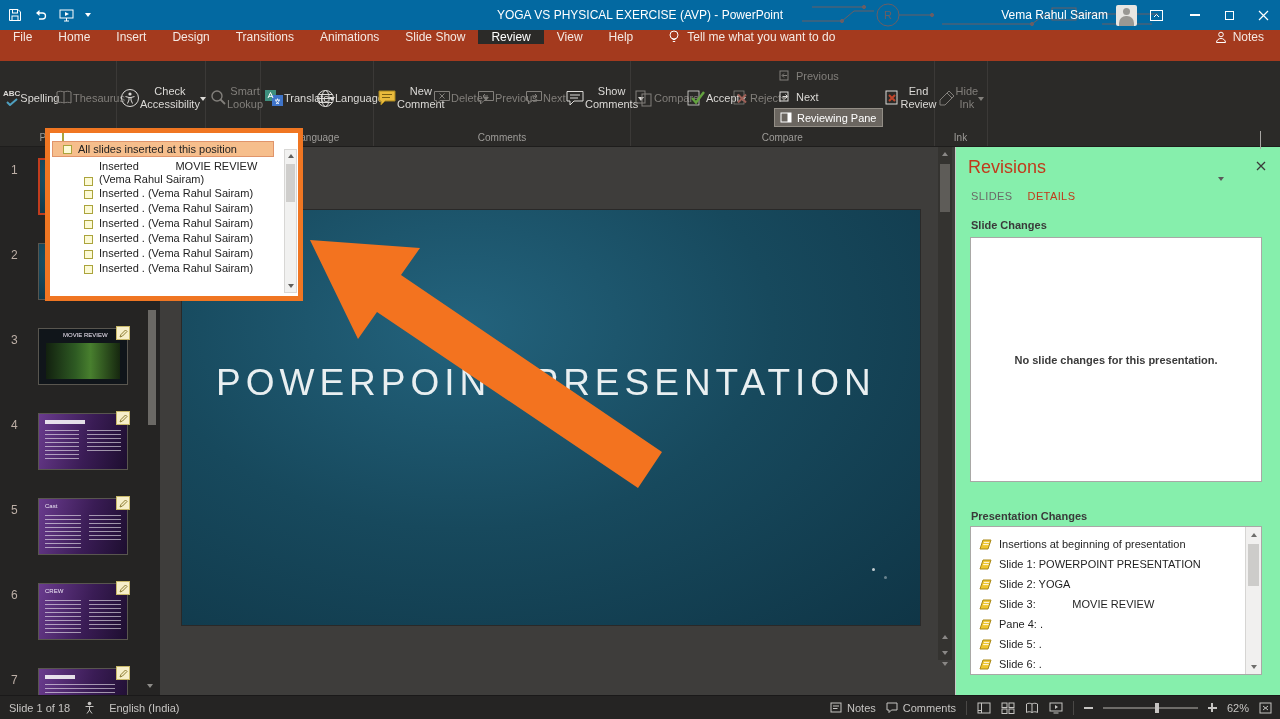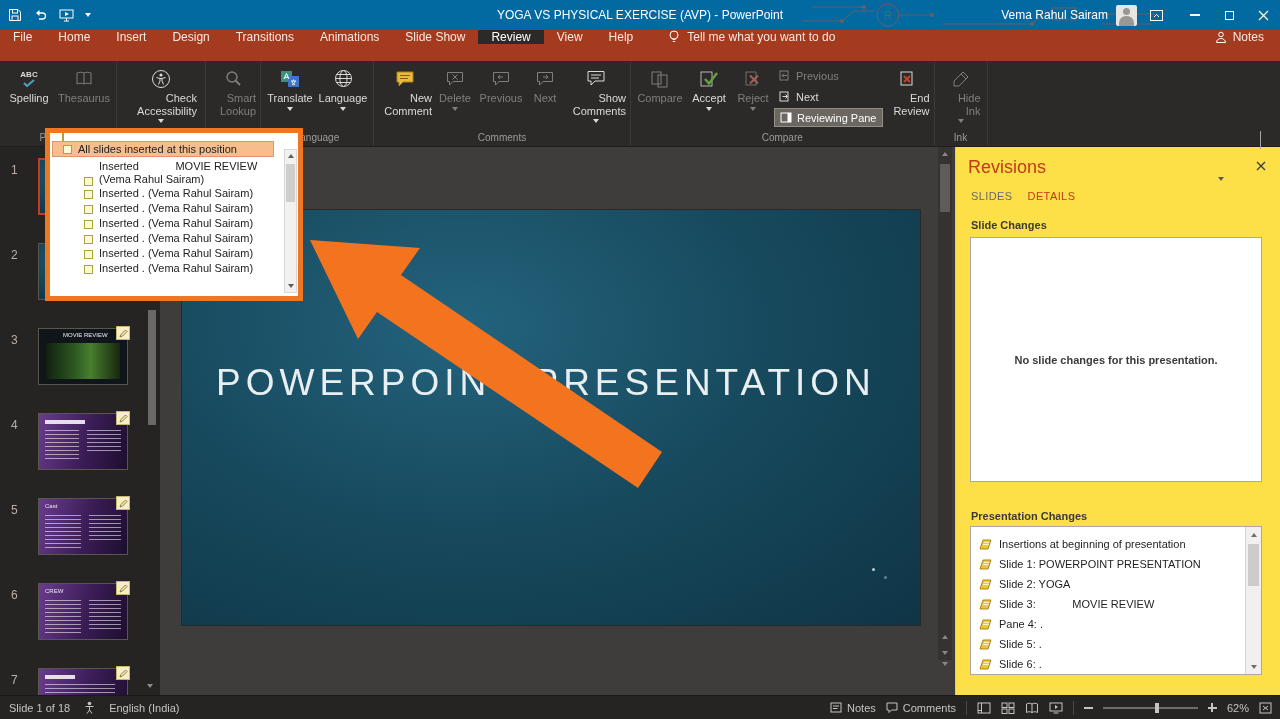--- a/index.html
+++ b/index.html
@@ -28,21 +28,21 @@
 .tab{padding:0 13px;display:flex;align-items:center;white-space:nowrap}
 .tab.active{background:#2B2A28;color:#fff}
 .tellme{display:flex;align-items:center;gap:7px;margin-left:22px;white-space:nowrap}
 .share{margin-left:auto;display:flex;align-items:center;gap:6px;padding:0 16px;white-space:nowrap}
 
 
 .ribbon{position:absolute;left:0;top:61px;width:1280px;height:86px;background:#2B2A28;display:flex;z-index:3;border-bottom:1px solid #1E1D1C}
 .rgroup{display:flex;flex-direction:column;border-right:1px solid #3B3937;padding:0 3px}
 .rbody{flex:1;display:flex;align-items:stretch}
 .rlabel{height:15px;text-align:center;font-size:10px;color:#9E9C99;line-height:13px;white-space:nowrap}
-.bigbtn{width:52px;display:flex;flex-direction:column;align-items:center;padding-top:4px;color:#DCDAD7;font-size:11px;text-align:right;line-height:1.15;cursor:default}
+.bigbtn{width:52px;display:flex;flex-direction:row;align-items:center;padding-top:4px;color:#DCDAD7;font-size:11px;text-align:center;line-height:1.15;cursor:default}
 .bigbtn .bicon{height:27px;display:flex;align-items:center;justify-content:center}
 .bigbtn .blabel{white-space:normal}
 .bigbtn.dim{color:#827F7B}
 .smallcol{display:flex;flex-direction:column;padding-top:5px;gap:2px}
 .smallbtn{display:flex;align-items:center;gap:5px;font-size:11px;color:#DCDAD7;padding:1px 5px;height:19px;white-space:nowrap}
 .smallbtn.dim{color:#827F7B}
 .smallbtn.selected{background:#6B6660;border:1px solid #938E86;color:#fff}
 .tri-d{width:0;height:0;border-left:3.5px solid transparent;border-right:3.5px solid transparent;border-top:4px solid currentColor;display:inline-block}
 .tri-u{width:0;height:0;border-left:3.5px solid transparent;border-right:3.5px solid transparent;border-bottom:4px solid currentColor;display:inline-block}
 .bigbtn .tri-d{margin-top:2px}
@@ -71,21 +71,21 @@
 .canvas{position:absolute;left:160px;top:147px;width:795px;height:548px;background:#3E3D3B;z-index:1}
 .slide{position:absolute;left:22px;top:63px;width:738px;height:415px;background:radial-gradient(ellipse at 38% 28%,#23637D 0%,#17495D 48%,#0F3546 100%);box-shadow:0 0 0 1px #2A2928}
 .slide-title{position:absolute;left:34px;top:152px;font-size:37px;letter-spacing:5px;color:#E9EFF1;font-weight:300;white-space:nowrap}
 .dot{position:absolute;width:3px;height:3px;border-radius:50%;background:rgba(255,255,255,.75)}
 .vscroll{position:absolute;left:778px;top:0;width:14px;height:513px;background:#343330}
 .vscroll .arrowbox{position:absolute;left:0;width:14px;height:14px;display:flex;align-items:center;justify-content:center;color:#8A8886}
 .vthumb{position:absolute;left:2px;top:17px;width:10px;height:48px;background:#5E5C58}
 .navcluster{position:absolute;left:778px;top:478px;width:14px;display:flex;flex-direction:column;align-items:center;gap:9px;color:#8A8886}
 
 
-.revpane{position:absolute;left:955px;top:147px;width:325px;height:548px;background:#fde047;border-left:1px solid #C9C8C6;z-index:2;color:#333}
+.revpane{position:absolute;left:955px;top:147px;width:325px;height:548px;background:#86efac;border-left:1px solid #C9C8C6;z-index:2;color:#333}
 .rev-title{position:absolute;left:12px;top:10px;font-size:18px;color:#C13A1B}
 .rev-collapse{position:absolute;right:56px;top:20px;color:#5A5A5A}
 .rev-close{position:absolute;right:14px;top:14px;display:flex}
 .rev-tabs{position:absolute;left:15px;top:43px;display:flex;gap:15px;font-size:11px;font-weight:normal;letter-spacing:.4px}
 .rev-tab-slides{color:#6A6967}
 .rev-tab-details{color:#C13A1B}
 .sec-head{position:absolute;font-size:11px;font-weight:bold;color:#3A3A3A}
 .box{position:absolute;background:#fff;border:1px solid #A9A8A6}
 .box1{left:14px;top:90px;width:292px;height:245px;display:flex;align-items:center;justify-content:center}
 .no-changes{font-size:11px;font-weight:bold;color:#3A3A3A;text-align:center;width:220px}

